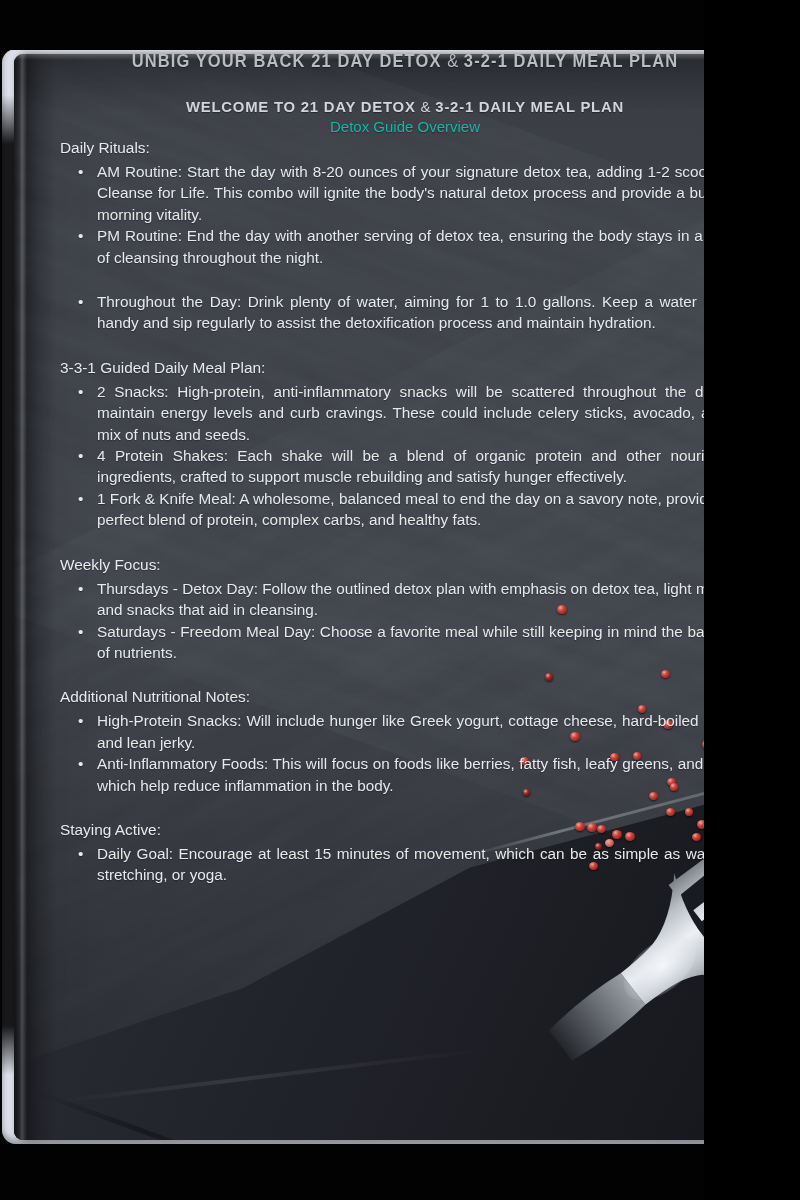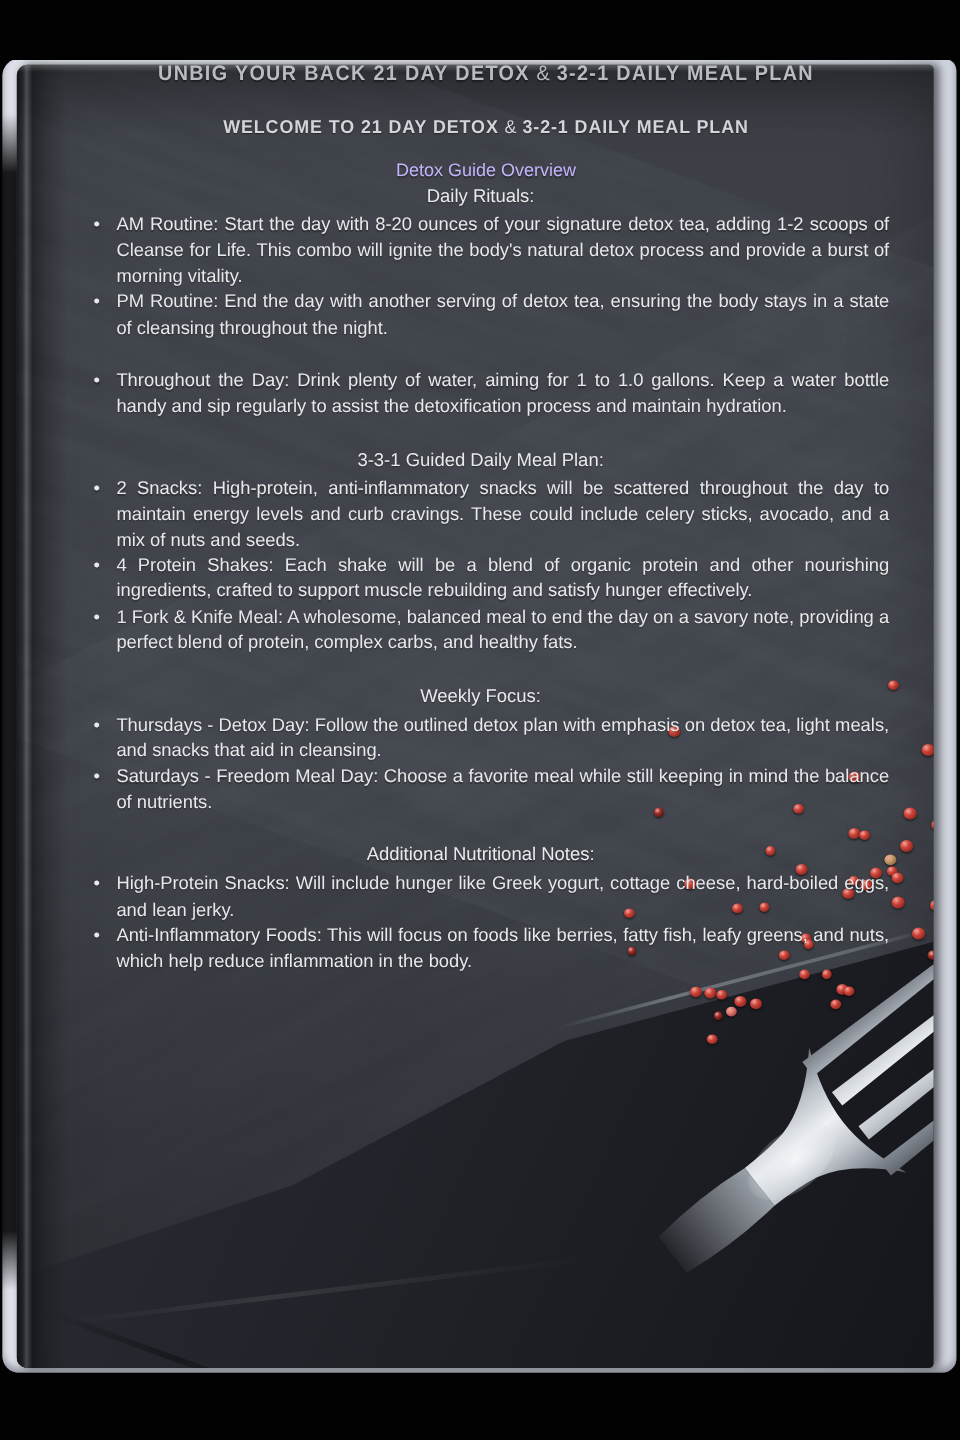--- a/index.html
+++ b/index.html
@@ -1,16 +1,16 @@
 <!DOCTYPE html>
 <html style="--cover: #3b3e45; --title: #b9bcc1; --body: #e8e9eb;"><head>
 <meta charset="utf-8">
 <style>
   html,body{margin:0;padding:0;background:#000;}
-  .stage{position:relative;width:800px;height:1200px;background:#030304;overflow:hidden;
+  .stage{position:relative;width:704px;height:1200px;background:#030304;overflow:hidden;
          font-family:"Liberation Sans","DejaVu Sans",sans-serif;}
   
   .bar{position:absolute;left:0;width:800px;background:#020202;z-index:6;}
   .bar.top{top:0;height:50px;}
   .bar.bottom{top:1144px;height:56px;}
   
   .pages{position:absolute;left:2px;top:49px;width:795px;height:1095px;z-index:1;
          background:linear-gradient(90deg,#dcdfe8 0%,#eef0f7 6%,#f1f3f9 70%,#e3e6ef 92%,#cfd3dd 100%);
          border-radius:14px 10px 12px 14px;
          box-shadow:inset 0 -4px 6px rgba(90,94,104,.55);}
@@ -43,33 +43,33 @@
   .fork{position:absolute;right:0;top:730px;width:240px;height:300px;z-index:3;overflow:visible;pointer-events:none;}
   .peps{position:absolute;inset:0;z-index:4;pointer-events:none;}
   .pep{position:absolute;border-radius:50%;box-shadow:0 1px 2px rgba(0,0,0,.65);}
   
   .content{position:absolute;inset:0;z-index:5;padding:0 37px 0 46px;color:var(--body,#e8e9eb);}
   .t-title{margin:-5px -46px 0 -37px;font-size:17.5px;line-height:24px;font-weight:bold;text-align:center;
          letter-spacing:1.2px;color:var(--title,#b9bcc1);transform:scaleX(.94);
          text-shadow:0 1px 1px rgba(0,0,0,.4);}
   .t-sub{margin:24px -46px 0 -37px;font-size:15.5px;line-height:20px;font-weight:bold;text-align:center;
          letter-spacing:.8px;color:#d3d5d9;transform:scaleX(.96);text-shadow:0 1px 1px rgba(0,0,0,.4);}
-  .t-ov{margin:16px -46px 0 -37px;font-size:15px;line-height:20px;font-weight:normal;text-align:center;
-         color:#c4b5fd;text-shadow:0 1px 1px rgba(0,0,0,.35);}
+  .t-ov{margin:0 -46px 0 -37px;font-size:15px;line-height:20px;font-weight:normal;text-align:center;
+         color:#14b8a6;text-shadow:0 1px 1px rgba(0,0,0,.35);}
   .t-title .amp,.t-sub .amp{font-weight:normal;letter-spacing:0;}
   .sections{display:block;}
   .sec{margin-top:23px;}
   .sec:first-child{margin-top:0;}
   .sec-h{margin:0;font-size:15.4px;line-height:22px;font-weight:normal;color:#e9eaec;
          text-shadow:0 1px 1px rgba(0,0,0,.35);}
   .blist{list-style:none;margin:2px 0 0 0;padding:0 0 0 37px;}
   .blist li{position:relative;font-size:15.3px;line-height:21.4px;text-align:justify;
          text-shadow:0 1px 1px rgba(0,0,0,.35);}
   .blist li::before{content:"\2022";position:absolute;left:-19px;top:0;}
-  h1,h2,h3,h4{font-family:inherit;text-align:center;}
+  h1,h2,h3,h4{font-family:inherit;}
 </style>
 </head>
 <body>
 
 <div class="stage">
   <div class="pages"></div>
   <div class="left-shade"></div>
   <div class="bar top"></div>
   <div class="bar bottom"></div>
 
@@ -216,19 +216,25 @@
   </section>
 
   <section class="sec">
     <h4 class="sec-h">Additional Nutritional Notes:</h4>
     <ul class="blist">
               <li>High-Protein Snacks: Will include hunger like Greek yogurt, cottage cheese, hard-boiled eggs, and lean jerky.</li>
               <li>Anti-Inflammatory Foods: This will focus on foods like berries, fatty fish, leafy greens, and nuts, which help reduce inflammation in the body.</li>
             </ul>
   </section>
 
+  <section class="sec">
+    <h4 class="sec-h">Staying Active:</h4>
+    <ul class="blist">
+              <li>Daily Goal: Encourage at least 15 minutes of movement, which can be as simple as walking, stretching, or yoga.</li>
+            </ul>
+  </section>
 </main>
     </div>
 
     <div class="spine"></div>
     <div class="topedge"></div>
   </div>
 </div>
 
 </body></html>

